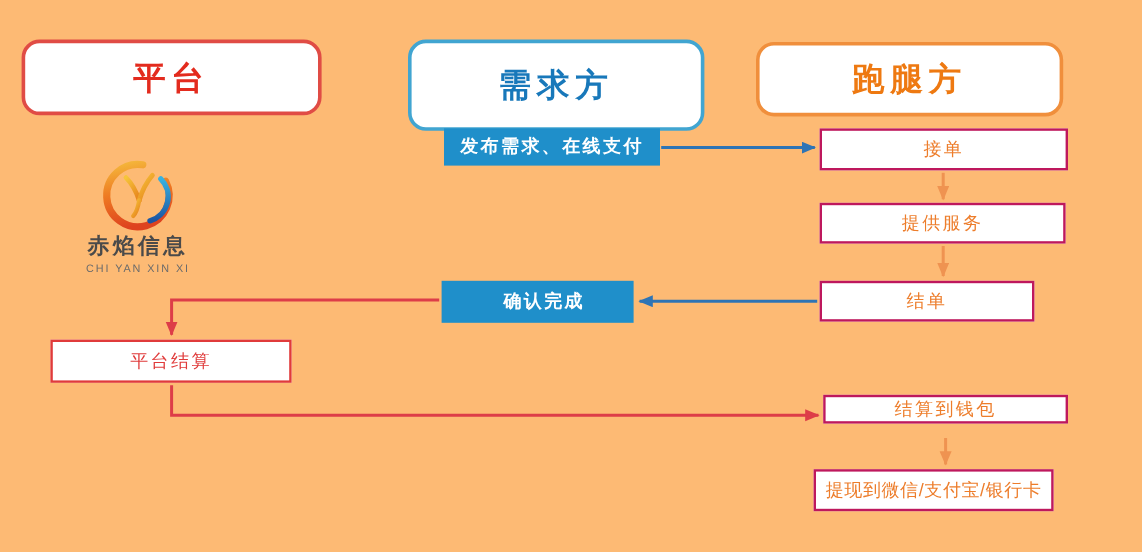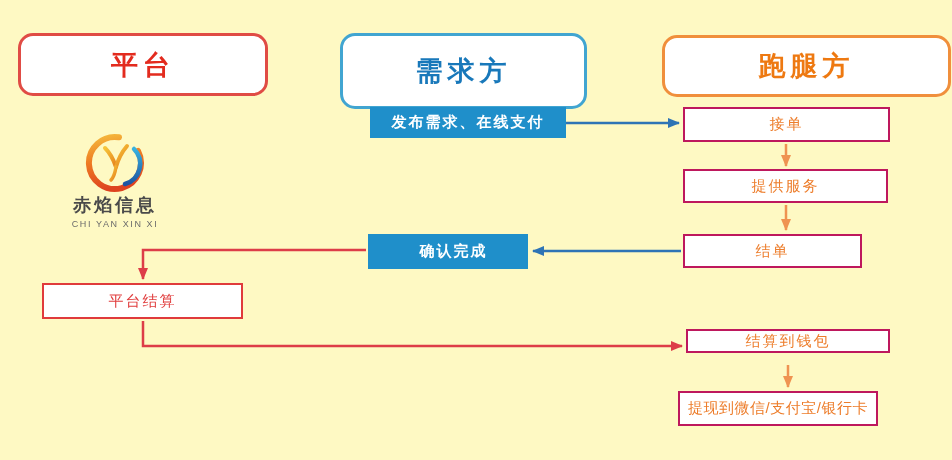--- a/index.html
+++ b/index.html
@@ -1,39 +1,39 @@
 <!DOCTYPE html>
 <html><head>
 <meta charset="utf-8">
 <style>
   html,body{margin:0;padding:0;background:#fff;}
   .canvas{
-    position:relative;width:952px;height:460px;background:#fef9c3;
+    position:relative;width:952px;height:460px;background:#fdba74;
     font-family:"Liberation Sans","DejaVu Sans",sans-serif;overflow:hidden;
   }
   
   .lane-header{
     position:absolute;display:flex;align-items:center;justify-content:center;
     box-sizing:border-box;border-radius:15px;background:#fff;
     font-size:27px;font-weight:bold;letter-spacing:5px;
   }
   .lane-platform{left:18px;top:33px;width:250px;height:63px;border:3px solid #e04c45;color:#e32b1e;}
   .lane-demander{left:340px;top:33px;width:247px;height:76px;border:3px solid #41a5d1;color:#1878ba;}
-  .lane-runner{left:662px;top:35px;width:289px;height:62px;border:3px solid #f08f3c;color:#ee7911;}
+  .lane-runner{left:630px;top:35px;width:256px;height:62px;border:3px solid #f08f3c;color:#ee7911;}
 
   
   .node{
     position:absolute;display:flex;align-items:center;justify-content:center;
     box-sizing:border-box;font-size:15px;letter-spacing:2px;background:#fff;
   }
   .node.blue-filled{background:#1f8fca;color:#ffffff;font-weight:bold;border:none;}
   .node.orange-outline{border:2px solid #be185d;color:#ed7d2b;}
   .node.red-outline{border:2px solid #e03b3b;color:#e03b3b;}
 
-  .node-publish{left:370px;top:107px;width:196px;height:31px;}
+  .node-publish{left:370px;top:107px;width:180px;height:31px;}
   .node-accept{left:683px;top:107px;width:207px;height:35px;}
   .node-service{left:683px;top:169px;width:205px;height:34px;}
   .node-close{left:683px;top:234px;width:179px;height:34px;}
   .node-confirm{left:368px;top:234px;width:160px;height:35px;padding-left:11px;}
   .node-platform-settle{left:42px;top:283px;width:201px;height:36px;}
   .node-wallet{left:686px;top:329px;width:204px;height:24px;}
   .node-withdraw{left:678px;top:391px;width:200px;height:35px;letter-spacing:0.5px;}
 
   
   .connectors{position:absolute;left:0;top:0;width:952px;height:460px;pointer-events:none;}

